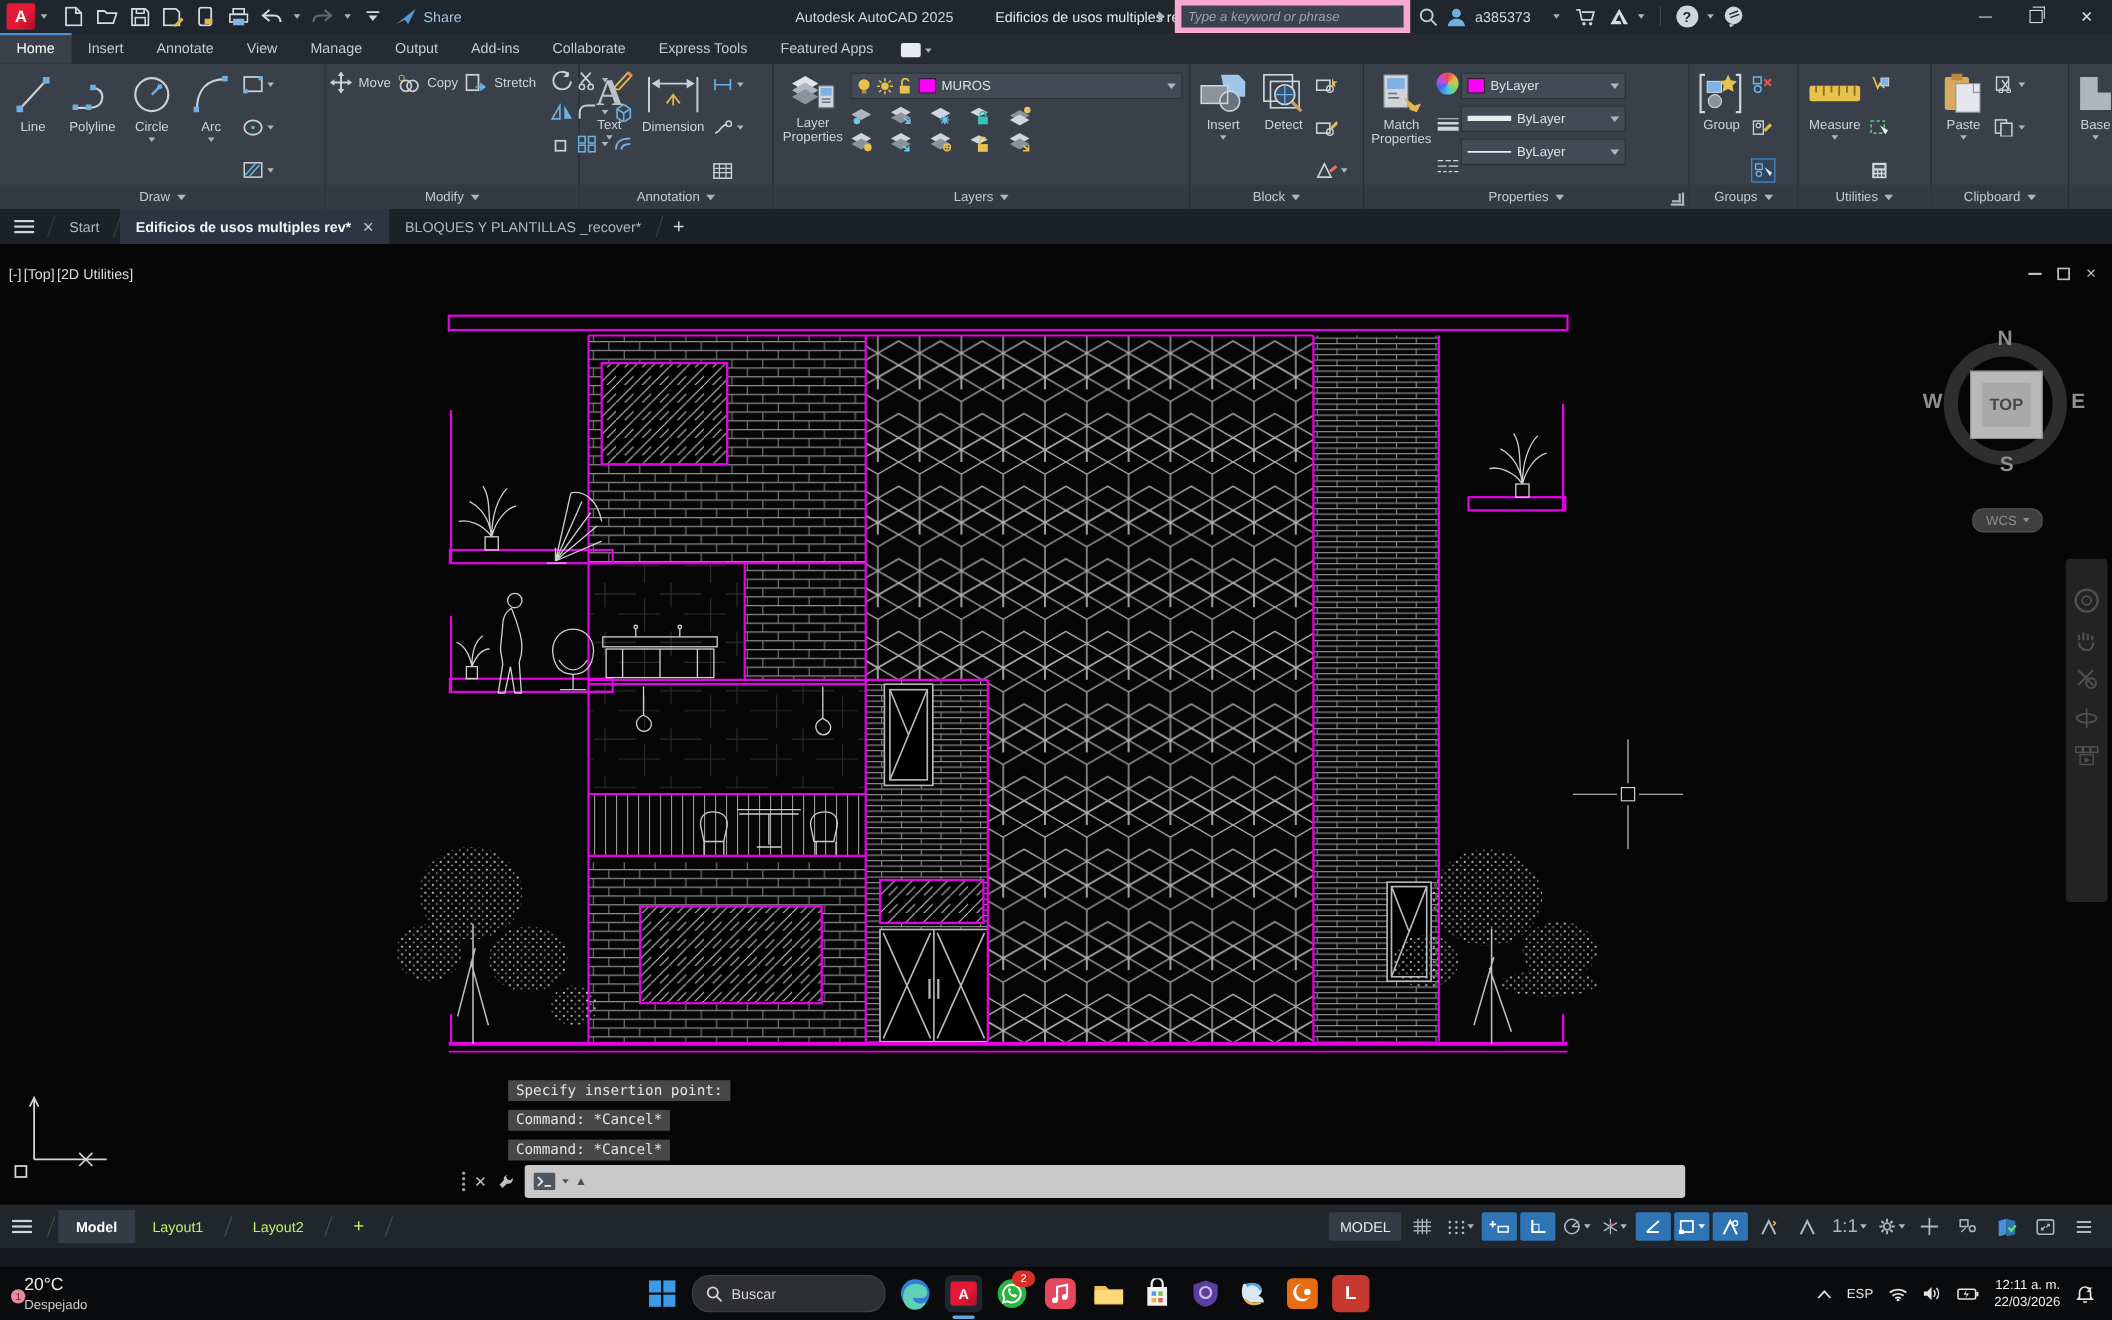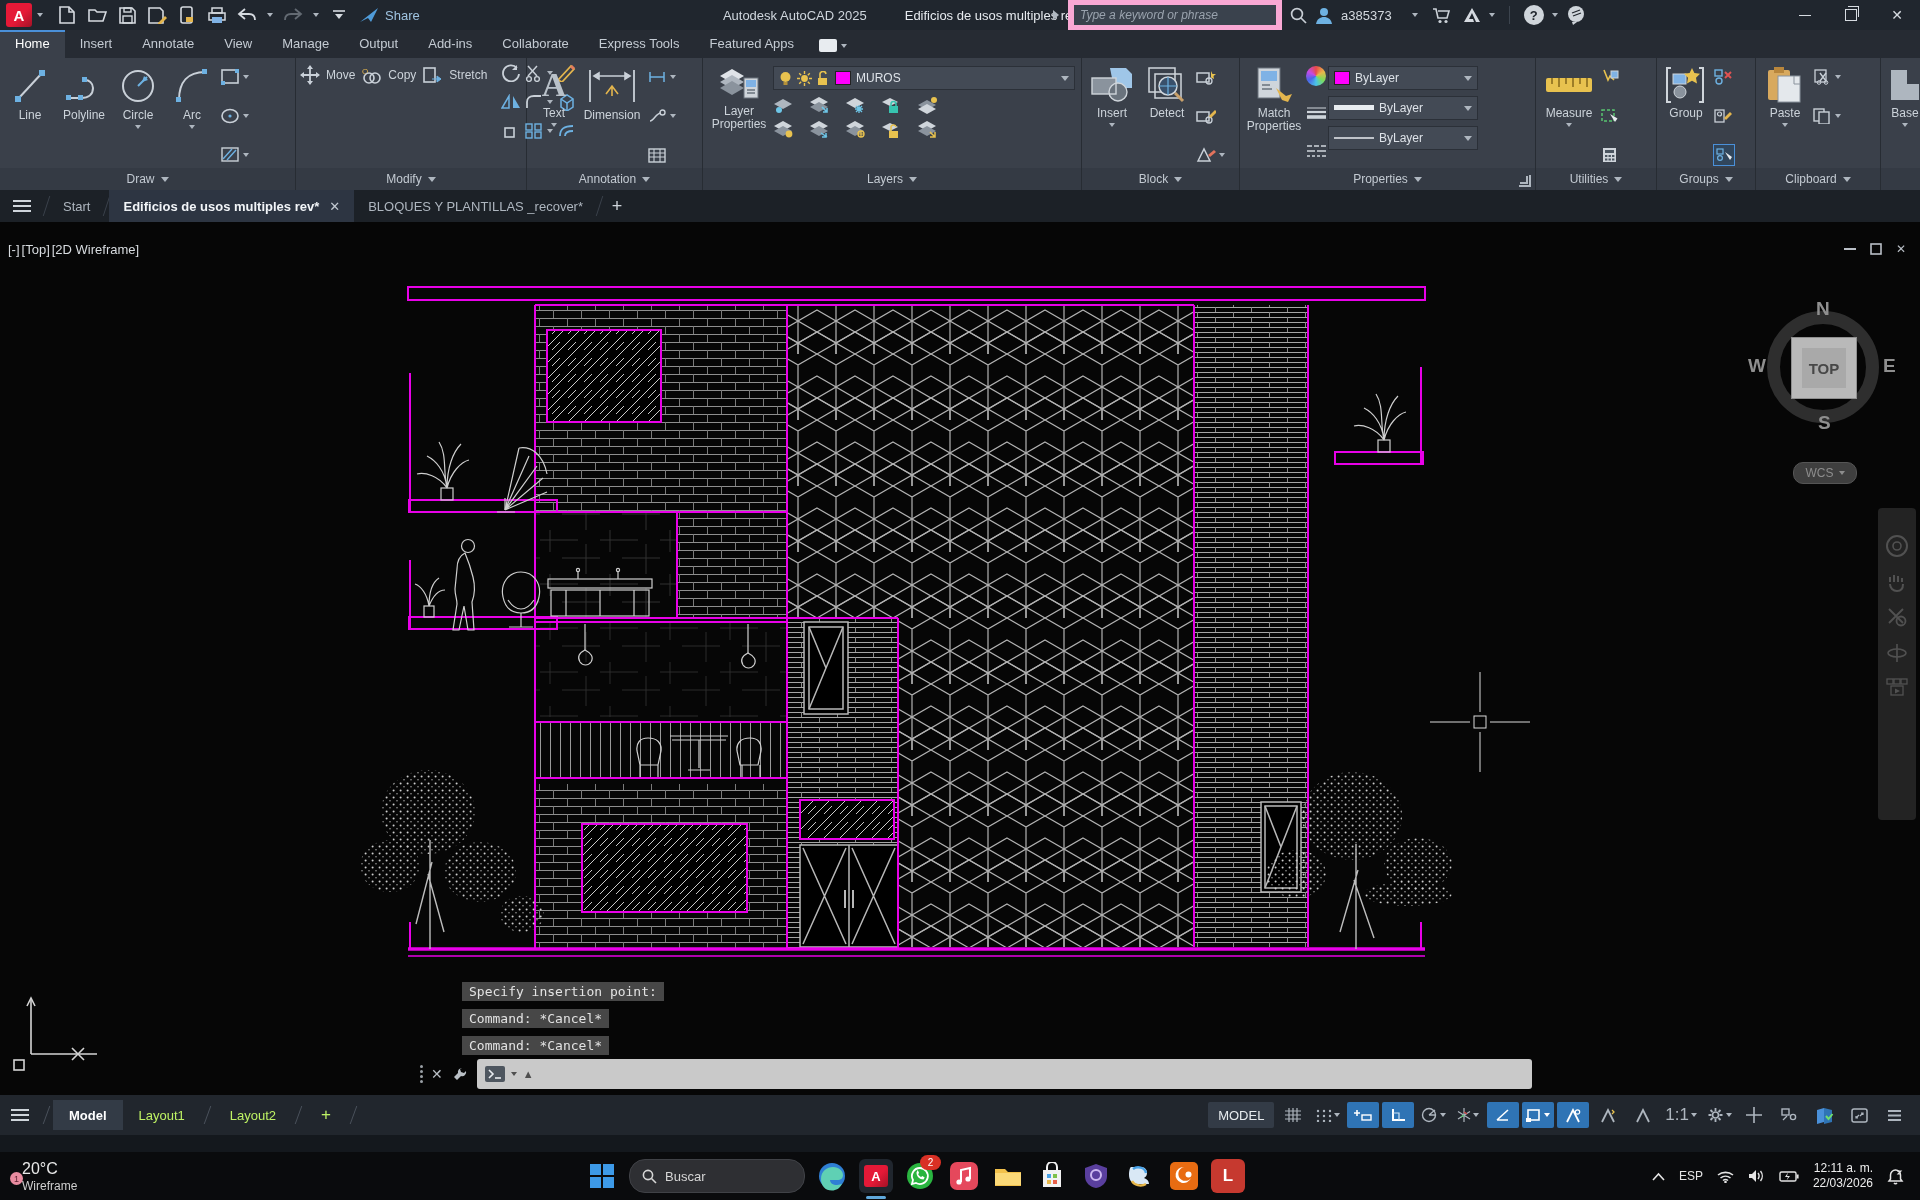--- a/index.html
+++ b/index.html
@@ -720,20 +720,67 @@
             </div>
         </div>
       </div>
       <div class="plabel">
           <span>Properties</span>
           <span class="caret"></span>
         </div>
       <span class="launcher" style="bottom:3px;"></span>
     </div>
 
+    <div class="panel" style="width:98px">
+      <div class="pbody">
+        <div class="bigbtn" style="width:50px">
+          <svg width="42" height="38">
+              <path d="M6 2H2v34h4M34 2h4v34h-4" stroke="#cfd5db" stroke-width="2" fill="none"></path>
+              <rect x="8" y="8" width="13" height="10" fill="#7fb2e5" stroke="#cfd5db"></rect>
+              <circle cx="15" cy="26" r="6" fill="#8a939d" stroke="#cfd5db"></circle>
+              <path d="M27 2l2.4 5 5.6.8-4 4 1 5.6-5-2.6-5 2.6 1-5.6-4-4 5.6-.8z" fill="#e8c24f"></path>
+            </svg>
+          <span class="lbl">Group</span>
+          </div>
+        <div class="smallcol" style="height:100px;">
+          <div class="srow">
+              <span class="sic">
+                <svg width="18" height="16">
+                  <rect x="1" y="1" width="7" height="6" fill="none" stroke="#6db1e2" stroke-width="1.4"></rect>
+                  <circle cx="5" cy="12" r="3" fill="none" stroke="#6db1e2" stroke-width="1.4"></circle>
+                  <path d="M11 3l6 6M17 3l-6 6" stroke="#e05252" stroke-width="2"></path>
+                </svg>
+              </span>
+            </div>
+          <div class="srow">
+              <span class="sic">
+                <svg width="18" height="16">
+                  <rect x="1" y="2" width="9" height="12" fill="none" stroke="#c9d0d8" stroke-width="1.3"></rect>
+                  <circle cx="5.5" cy="6" r="2" fill="none" stroke="#c9d0d8" stroke-width="1.2"></circle>
+                  <path d="M10 10l6-6 2 2-6 6z" fill="#e3b54d"></path>
+                </svg>
+              </span>
+            </div>
+          <div class="srow">
+              <span class="sic" style="border:1.5px solid #4a90d9;background:#31465c;">
+                <svg width="16" height="14">
+                  <rect x="1" y="1" width="6" height="5" fill="none" stroke="#6db1e2" stroke-width="1.2"></rect>
+                  <circle cx="4" cy="10" r="2.4" fill="none" stroke="#6db1e2" stroke-width="1.2"></circle>
+                  <path d="M9 4l5 8 2-3" fill="#e8ecf0"></path>
+                </svg>
+              </span>
+            </div>
+        </div>
+      </div>
+      <div class="plabel">
+          <span>Groups</span>
+          <span class="caret"></span>
+        </div>
+    </div>
+
     <div class="panel" style="width:120px">
       <div class="pbody">
         <div class="bigbtn" style="width:58px">
           <svg width="50" height="38">
               <rect x="2" y="12" width="46" height="14" rx="2" fill="#e8c24f"></rect>
               <path d="M8 12v6M15 12v9M22 12v6M29 12v9M36 12v6M43 12v9" stroke="#8a6d1f" stroke-width="1.6"></path>
             </svg>
           <span class="lbl">Measure</span>
           <span class="caret sm"></span>
           </div>
@@ -767,67 +814,20 @@
                     <rect x="6.5" y="11.5" width="2.4" height="2"></rect>
                     <rect x="10" y="11.5" width="2.4" height="2"></rect>
                   </g>
                 </svg>
               </span>
             </div>
         </div>
       </div>
       <div class="plabel">
           <span>Utilities</span>
-          <span class="caret"></span>
-        </div>
-    </div>
-
-    <div class="panel" style="width:98px">
-      <div class="pbody">
-        <div class="bigbtn" style="width:50px">
-          <svg width="42" height="38">
-              <path d="M6 2H2v34h4M34 2h4v34h-4" stroke="#cfd5db" stroke-width="2" fill="none"></path>
-              <rect x="8" y="8" width="13" height="10" fill="#7fb2e5" stroke="#cfd5db"></rect>
-              <circle cx="15" cy="26" r="6" fill="#8a939d" stroke="#cfd5db"></circle>
-              <path d="M27 2l2.4 5 5.6.8-4 4 1 5.6-5-2.6-5 2.6 1-5.6-4-4 5.6-.8z" fill="#e8c24f"></path>
-            </svg>
-          <span class="lbl">Group</span>
-          </div>
-        <div class="smallcol" style="height:100px;">
-          <div class="srow">
-              <span class="sic">
-                <svg width="18" height="16">
-                  <rect x="1" y="1" width="7" height="6" fill="none" stroke="#6db1e2" stroke-width="1.4"></rect>
-                  <circle cx="5" cy="12" r="3" fill="none" stroke="#6db1e2" stroke-width="1.4"></circle>
-                  <path d="M11 3l6 6M17 3l-6 6" stroke="#e05252" stroke-width="2"></path>
-                </svg>
-              </span>
-            </div>
-          <div class="srow">
-              <span class="sic">
-                <svg width="18" height="16">
-                  <rect x="1" y="2" width="9" height="12" fill="none" stroke="#c9d0d8" stroke-width="1.3"></rect>
-                  <circle cx="5.5" cy="6" r="2" fill="none" stroke="#c9d0d8" stroke-width="1.2"></circle>
-                  <path d="M10 10l6-6 2 2-6 6z" fill="#e3b54d"></path>
-                </svg>
-              </span>
-            </div>
-          <div class="srow">
-              <span class="sic" style="border:1.5px solid #4a90d9;background:#31465c;">
-                <svg width="16" height="14">
-                  <rect x="1" y="1" width="6" height="5" fill="none" stroke="#6db1e2" stroke-width="1.2"></rect>
-                  <circle cx="4" cy="10" r="2.4" fill="none" stroke="#6db1e2" stroke-width="1.2"></circle>
-                  <path d="M9 4l5 8 2-3" fill="#e8ecf0"></path>
-                </svg>
-              </span>
-            </div>
-        </div>
-      </div>
-      <div class="plabel">
-          <span>Groups</span>
           <span class="caret"></span>
         </div>
     </div>
 
     <div class="panel" style="width:124px">
       <div class="pbody">
         <div class="bigbtn" style="width:50px">
           <svg width="38" height="38">
               <rect x="2" y="4" width="22" height="30" rx="2" fill="#d8a95e"></rect>
               <rect x="8" y="1" width="10" height="6" fill="#b8863c"></rect>
@@ -1034,21 +1034,21 @@
         <ellipse cx="1296" cy="652" rx="30" ry="24" fill="url(#dots)"></ellipse>
         <ellipse cx="1418" cy="642" rx="34" ry="26" fill="url(#dots)"></ellipse>
         <ellipse cx="1408" cy="672" rx="44" ry="12" fill="url(#dots)"></ellipse>
         <path d="M1356 622v105M1358 648l-18 62M1354 658l20 58" stroke="#bdbdbd" stroke-width="1.4" fill="none"></path>
       </g>
     </svg>
 
     <div id="vplabel" class="abs">
       <span>[-]</span>
         <span>[Top]</span>
-        <span>[2D Wireframe]</span>
+        <span>[2D Utilities]</span>
     </div>
     <div id="vpbtns" class="abs">
       <span style="width:12px;border-top:2px solid #b9bfc6;display:inline-block"></span>
       <svg width="12" height="12">
           <rect x="1" y="1" width="10" height="10" fill="none" stroke="#b9bfc6" stroke-width="1.6"></rect>
         </svg>
       <span>✕</span>
     </div>
 
     <div id="viewcube" class="abs">
@@ -1273,21 +1273,21 @@
   <div id="taskstrip" class="abs"></div>
 
   <div id="taskbar" class="abs">
     <div id="weather">
       <span style="position:relative;display:inline-block;">
         <span class="moon"></span>
         <span class="wbadge">1</span>
       </span>
       <span id="wtxt">
         <span class="t1">20°C</span>
-        <span class="t2">Wireframe</span>
+        <span class="t2">Despejado</span>
       </span>
     </div>
 
     <div id="taskcenter">
       <div class="tico">
         <svg width="26" height="26">
             <rect x="1" y="1" width="11" height="11" fill="#3d9ae8"></rect>
             <rect x="14" y="1" width="11" height="11" fill="#3d9ae8"></rect>
             <rect x="1" y="14" width="11" height="11" fill="#3d9ae8"></rect>
             <rect x="14" y="14" width="11" height="11" fill="#3d9ae8"></rect>

